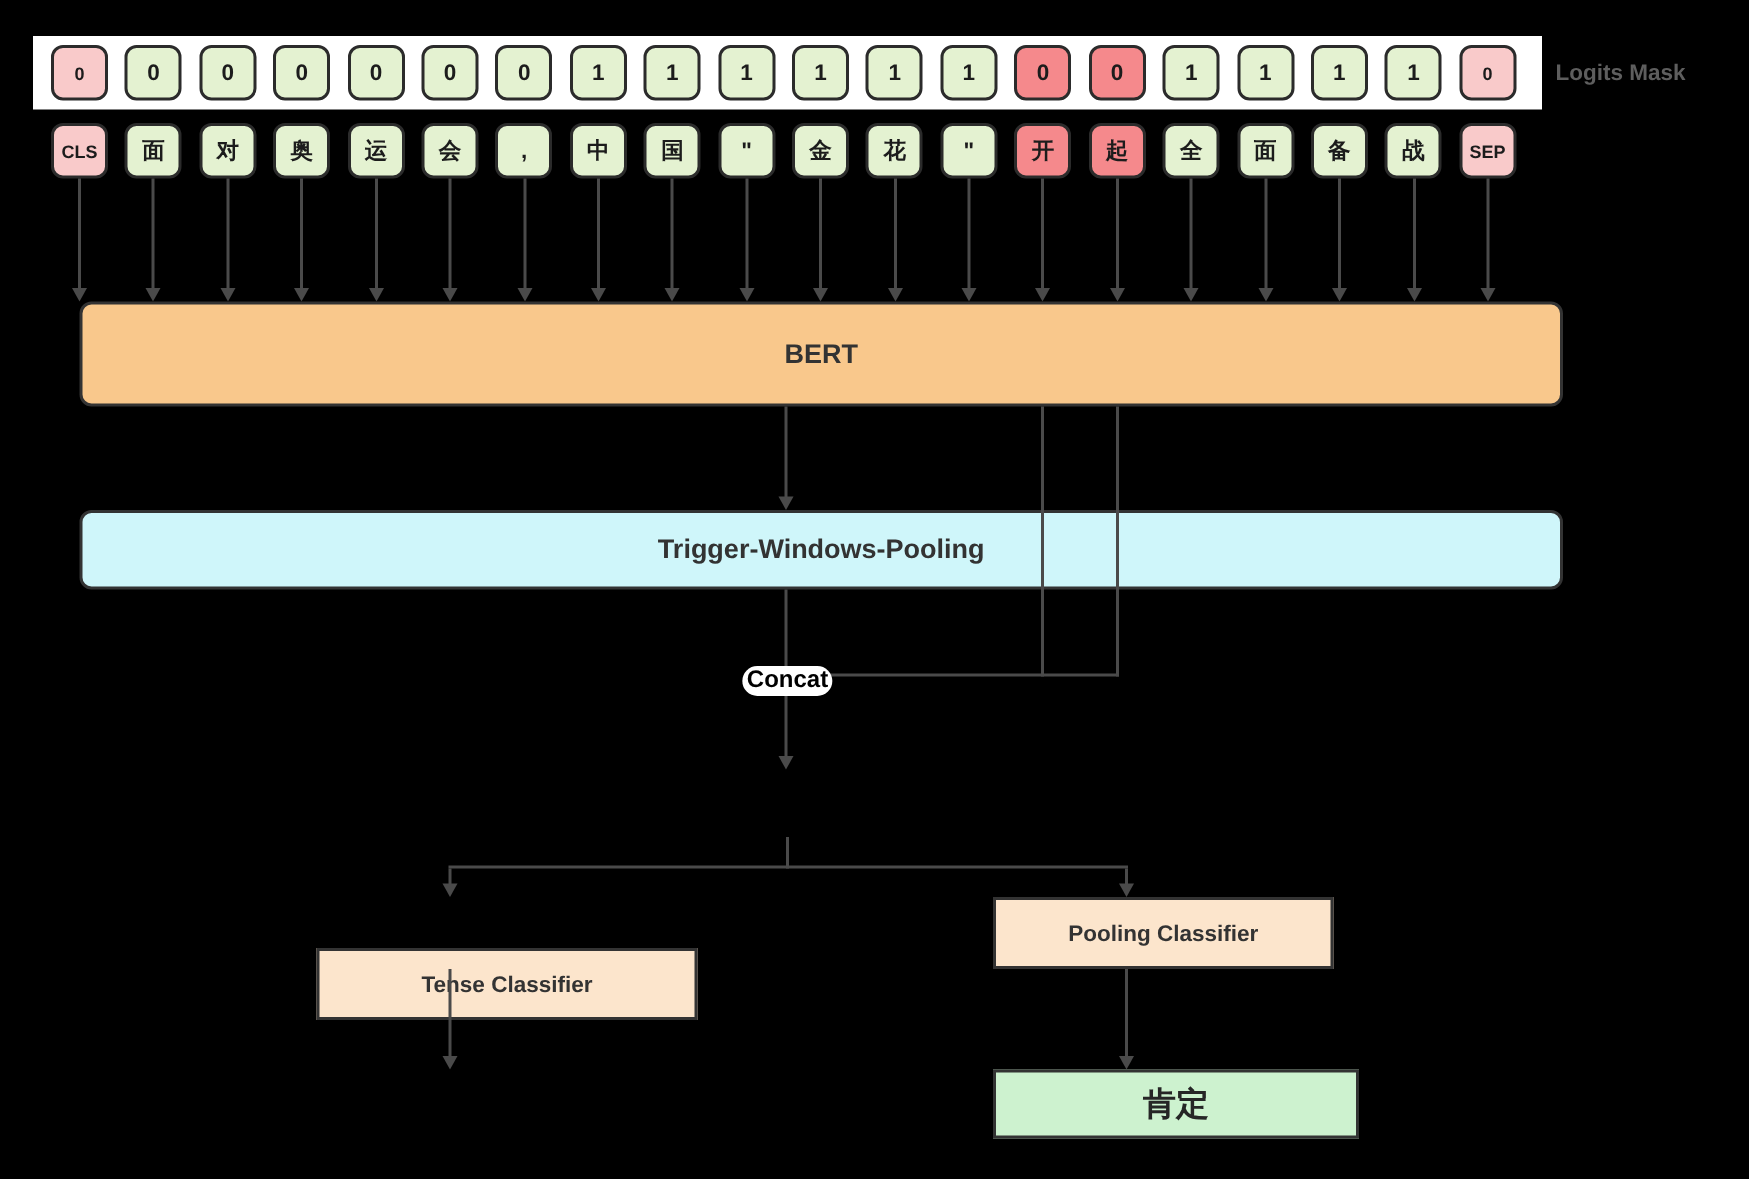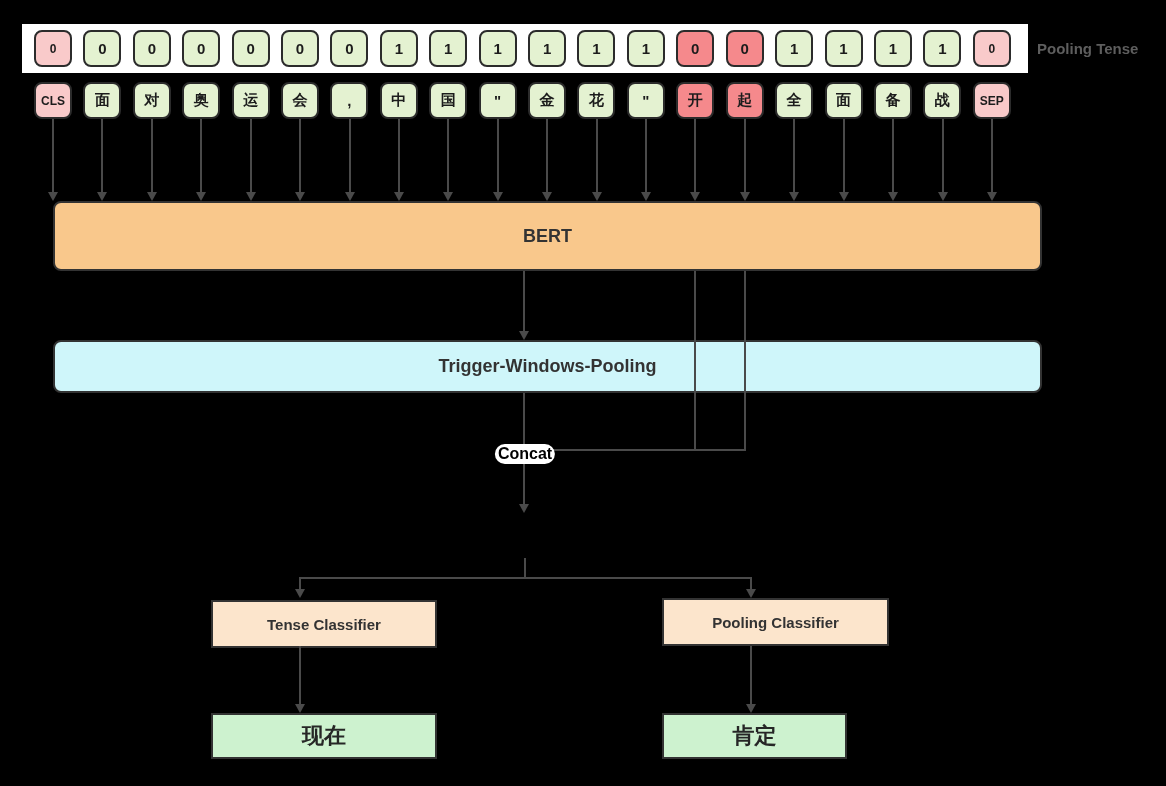--- a/index.html
+++ b/index.html
@@ -41,24 +41,24 @@
   
   .box{
     position:absolute;box-sizing:border-box;border:2px solid #333333;
     display:flex;align-items:center;justify-content:center;
     font-weight:bold;color:var(--label-text);z-index:1;margin-left:24px;
   }
   .box--rounded{border-radius:8px;}
   #bert{left:29px;top:201px;width:989px;height:70px;background:var(--bert-fill);font-size:18px;}
   #pooling{left:29px;top:340px;width:989px;height:53px;background:var(--pooling-fill);font-size:18px;}
   #logits{left:412px;top:513px;width:227px;height:45px;background:var(--logits-fill);font-size:15px;}
-  #tense-classifier{left:187px;top:600px;width:226px;height:48px;background:var(--logits-fill);font-size:15px;}
+  #tense-classifier{left:187px;top:632px;width:254px;height:48px;background:var(--logits-fill);font-size:15px;}
   #polarity-classifier{left:638px;top:598px;width:227px;height:48px;background:var(--logits-fill);font-size:15px;}
   #tense-output{left:187px;top:713px;width:226px;height:46px;background:var(--output-fill);font-size:22px;color:#262626;}
-  #polarity-output{left:638px;top:713px;width:185px;height:46px;background:var(--output-fill);font-size:22px;color:#262626;}
+  #polarity-output{left:638px;top:713px;width:244px;height:46px;background:var(--output-fill);font-size:22px;color:#262626;}
   
   .vline{position:absolute;width:2px;background:var(--line);z-index:2;}
   .hline{position:absolute;height:2px;background:var(--line);z-index:2;}
   #trigger-line-1,#trigger-line-2{top:271px;height:180px;}
   #hconn{left:522px;top:449px;width:224px;}
   #stem{left:524px;top:558px;height:21px;}
   #splitbar{left:299px;top:577px;width:453px;}
   
   .varrow{position:absolute;width:10px;z-index:2;}
   .varrow .ln{position:absolute;left:4px;top:0;bottom:8px;width:2px;background:var(--line);}
@@ -101,21 +101,21 @@
       <div class="cell cell--normal">1</div>
       <div class="cell cell--trigger">0</div>
       <div class="cell cell--trigger">0</div>
       <div class="cell cell--normal">1</div>
       <div class="cell cell--normal">1</div>
       <div class="cell cell--normal">1</div>
       <div class="cell cell--normal">1</div>
       <div class="cell cell--special">0</div>
     </div>
 
-  <div id="mask-label">Pooling Tense</div>
+  <div id="mask-label">Logits Mask</div>
 
   <div id="token-row" class="cellrow">
       <div class="cell cell--special">CLS</div>
       <div class="cell cell--normal">面</div>
       <div class="cell cell--normal">对</div>
       <div class="cell cell--normal">奥</div>
       <div class="cell cell--normal">运</div>
       <div class="cell cell--normal">会</div>
       <div class="cell cell--normal">,</div>
       <div class="cell cell--normal">中</div>
@@ -263,20 +263,17 @@
 
   <div id="a-cls-l" class="varrow">
     <span class="ln"></span>
     <span class="hd"></span>
   </div>
   <div id="a-cls-r" class="varrow">
     <span class="ln"></span>
     <span class="hd"></span>
   </div>
 
-  <div id="tense-output" class="box">
-    <span>现在</span>
-  </div>
   <div id="polarity-output" class="box">
     <span>肯定</span>
   </div>
 
 </div>
 
 </body></html>

